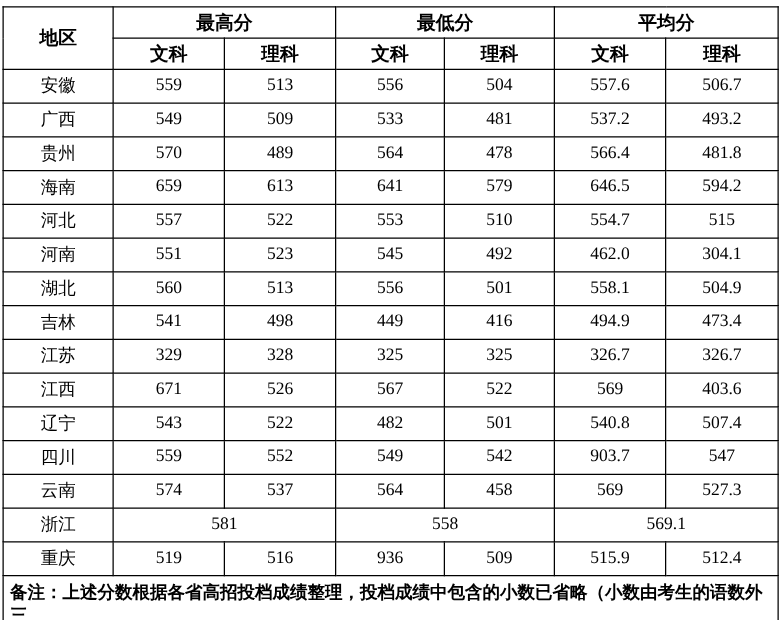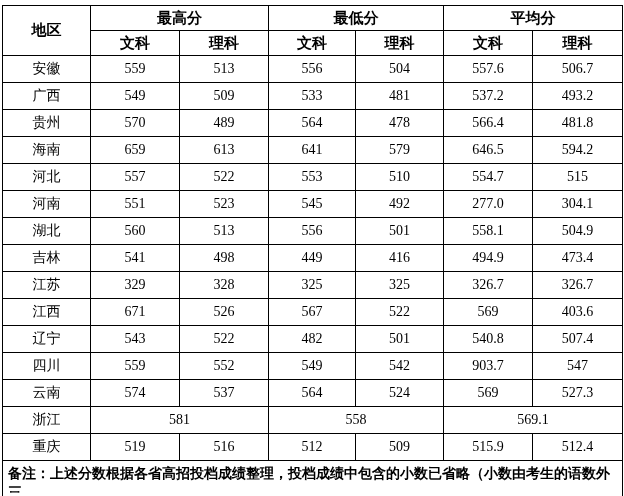--- a/index.html
+++ b/index.html
@@ -124,21 +124,21 @@
         <td>510</td>
         <td>554.7</td>
         <td>515</td>
       </tr>
       <tr>
         <td class="region-cell">河南</td>
         <td>551</td>
         <td>523</td>
         <td>545</td>
         <td>492</td>
-        <td>277.0</td>
+        <td>462.0</td>
         <td>304.1</td>
       </tr>
       <tr>
         <td class="region-cell">湖北</td>
         <td>560</td>
         <td>513</td>
         <td>556</td>
         <td>501</td>
         <td>558.1</td>
         <td>504.9</td>
@@ -186,35 +186,35 @@
         <td>549</td>
         <td>542</td>
         <td>903.7</td>
         <td>547</td>
       </tr>
       <tr>
         <td class="region-cell">云南</td>
         <td>574</td>
         <td>537</td>
         <td>564</td>
-        <td>524</td>
+        <td>458</td>
         <td>569</td>
         <td>527.3</td>
       </tr>
       <tr>
         <td class="region-cell">浙江</td>
         <td colspan="2">581</td>
         <td colspan="2">558</td>
         <td colspan="2">569.1</td>
       </tr>
       <tr>
         <td class="region-cell">重庆</td>
         <td>519</td>
         <td>516</td>
-        <td>512</td>
+        <td>936</td>
         <td>509</td>
         <td>515.9</td>
         <td>512.4</td>
       </tr>
     </tbody>
   <tfoot>
     <tr>
       <td colspan="7" class="note-cell">
         <div class="note-line1">备注：上述分数根据各省高招投档成绩整理，投档成绩中包含的小数已省略（小数由考生的语数外三</div>
 

